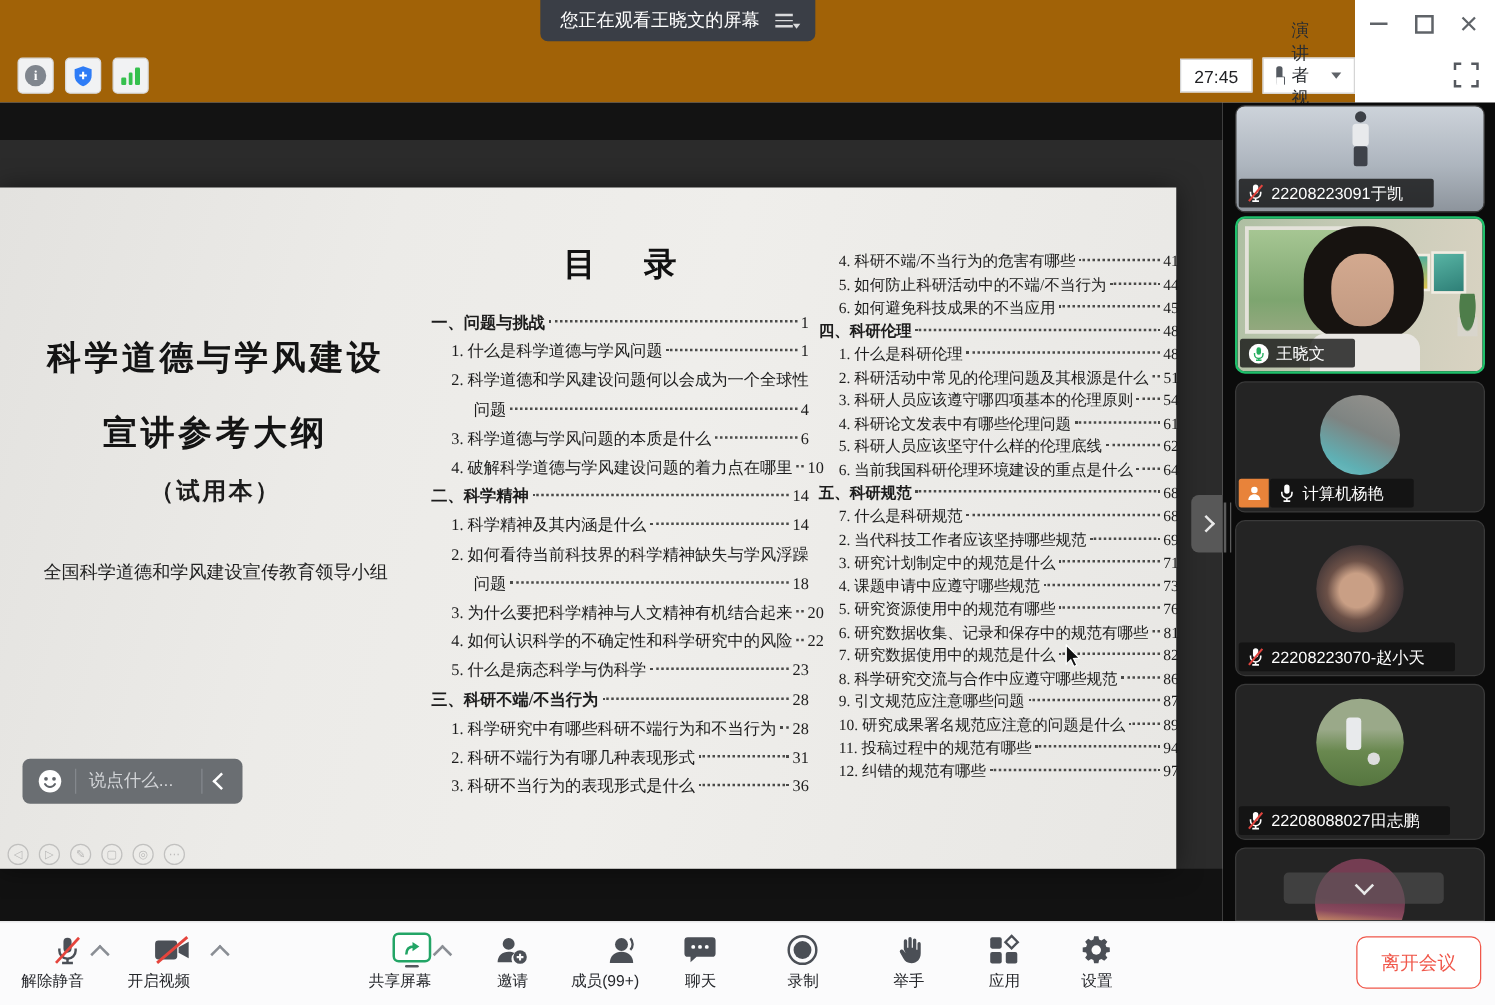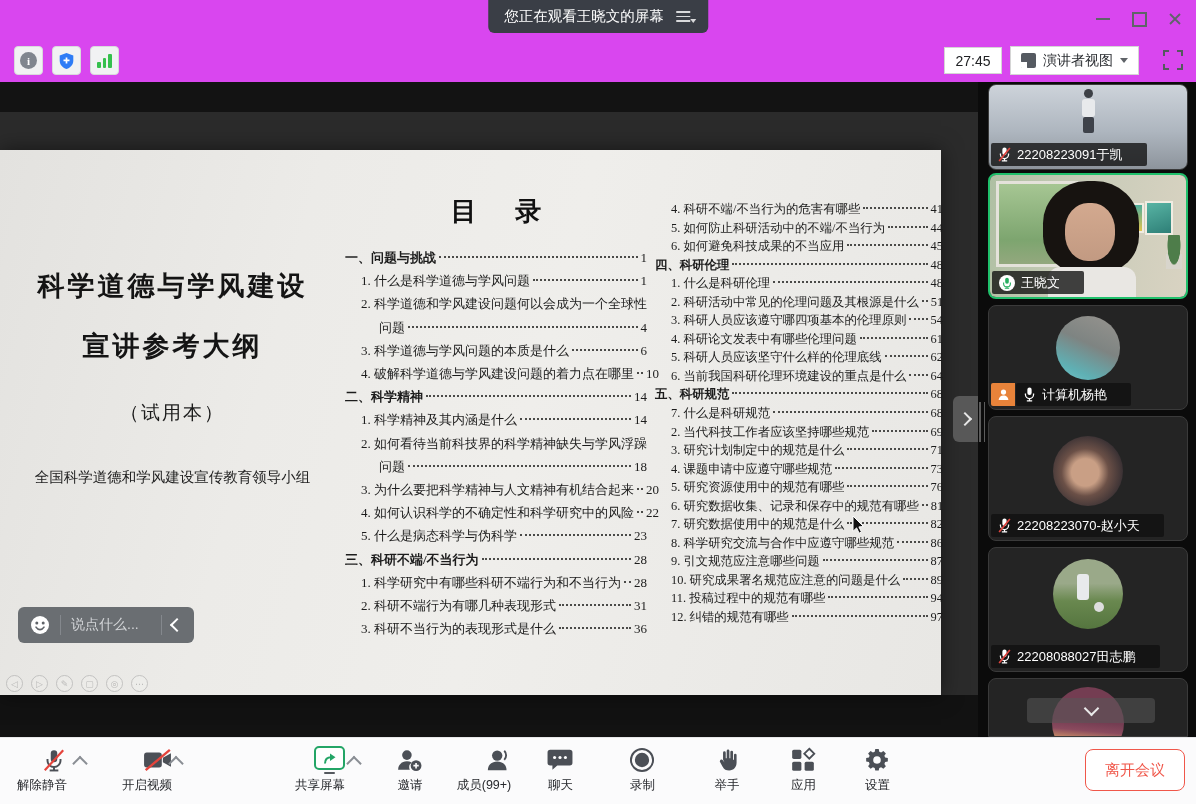--- a/index.html
+++ b/index.html
@@ -1,19 +1,19 @@
 <!DOCTYPE html>
 <html><head>
 <meta charset="utf-8">
 <style>
   html,body{margin:0;padding:0;background:#888;}
   #app{position:relative;width:1196px;height:804px;background:#fff;overflow:hidden;
        font-family:"Liberation Sans","DejaVu Sans",sans-serif;-webkit-font-smoothing:antialiased;}
   
-  .header{position:absolute;left:0;top:0;width:1196px;height:82px;background:#d946ef;}
+  .header{position:absolute;left:0;top:0;width:1084px;height:82px;background:#a16207;}
   .title-pill{position:absolute;left:50%;top:0;transform:translateX(-50%);height:33px;
       background:#3a3e46;border-radius:0 0 6px 6px;display:flex;align-items:center;gap:12px;padding:0 16px;}
   .title-pill .txt{color:#fff;font-size:14.5px;white-space:nowrap;}
   .menu-lines{display:flex;flex-direction:column;gap:3px;position:relative;width:16px;}
   .menu-lines i{display:block;width:14px;height:1.6px;background:#d9dadc;}
   .menu-lines .tri{position:absolute;right:-4px;bottom:-1px;width:0;height:0;
       border-left:3.5px solid transparent;border-right:3.5px solid transparent;border-top:4.5px solid #d9dadc;}
   .win-btn{position:absolute;top:8px;width:22px;height:22px;display:flex;align-items:center;justify-content:center;cursor:default;}
   .wb-min{left:1092px;} .wb-max{left:1128px;} .wb-close{left:1164px;}
   .wb-min i{width:14px;height:2px;background:#5f6368;}
@@ -37,21 +37,21 @@
   
   .share{position:absolute;left:0;top:82px;width:978px;height:655px;background:#2b2b2b;overflow:hidden;}
   .share .strip-top{position:absolute;left:0;top:0;width:100%;height:30px;background:#131313;}
   .share .strip-bottom{position:absolute;left:0;bottom:0;width:100%;height:42px;background:#121212;}
   .page{position:absolute;left:0;top:68px;width:941px;height:545px;
       background:linear-gradient(105deg,#e3e2df 0%,#ecebe8 30%,#efeeeb 55%,#e8e7e4 100%);
       box-shadow:0 0 20px rgba(0,0,0,.5);font-family:"Liberation Serif","DejaVu Serif",serif;color:#1c1c1c;}
   .cover{position:absolute;left:0;top:0;width:345px;height:100%;text-align:center;padding-top:118px;box-sizing:border-box;}
   .cover .t1,.cover .t2{font-size:27px;font-weight:bold;letter-spacing:3px;color:#141414;}
   .cover .t2{margin-top:24px;}
-  .cover .ed{margin-top:36px;font-size:19px;letter-spacing:2px;}
+  .cover .ed{margin-top:16px;font-size:19px;letter-spacing:2px;font-weight:bold;}
   .cover .auth{margin-top:42px;font-size:14.5px;color:#222;}
   .toc-title{position:absolute;left:345px;top:44px;width:302px;text-align:center;
       font-size:26px;font-weight:bold;letter-spacing:16px;text-indent:16px;color:#111;}
   .toc-col{position:absolute;font-size:13px;}
   .toc-col.left{left:345px;top:96px;width:302px;line-height:23.2px;}
   .toc-col.right{left:655px;top:50px;width:288px;line-height:18.55px;font-size:12.4px;}
   .toc-line{display:flex;align-items:baseline;white-space:nowrap;}
   .toc-line .toc-text{flex:0 0 auto;}
   .toc-line .toc-leader{flex:1 1 auto;border-bottom:2px dotted #4a4a48;margin:0 3px;transform:translateY(-4px);min-width:6px;}
   .toc-line.nolead .toc-leader{border-bottom:none;}
@@ -600,21 +600,21 @@
           <path d="M6 10.5v1.5a6 6 0 0 0 12 0v-1.5" stroke="#4b4f56" stroke-width="1.8" fill="none"></path>
           <line x1="12" y1="18" x2="12" y2="21" stroke="#4b4f56" stroke-width="1.8"></line>
           <line x1="8" y1="21.2" x2="16" y2="21.2" stroke="#4b4f56" stroke-width="1.8"></line>
           <line x1="3.5" y1="21" x2="20.5" y2="2.5" stroke="#e5443c" stroke-width="2"></line>
         </svg>
       </span>
       <span class="lbl">解除静音</span>
     </div>
     <span class="tb-caret" style="left:80px"></span>
 
-    <div class="tb-item" style="left:147px">
+    <div class="tb-item" style="left:127px">
       <span class="tb-ico">
         <svg width="29" height="24" viewBox="0 0 27 21">
           <rect x="1" y="3.5" width="16.5" height="14" rx="2.5" fill="#4b4f56"></rect>
           <path d="M18.5 8.5l7.5-4.2v12.4l-7.5-4.2z" fill="#4b4f56"></path>
           <line x1="2.5" y1="20" x2="25" y2="1" stroke="#e5443c" stroke-width="2.2"></line>
         </svg>
       </span>
       <span class="lbl">开启视频</span>
     </div>
     <span class="tb-caret" style="left:176px"></span>

